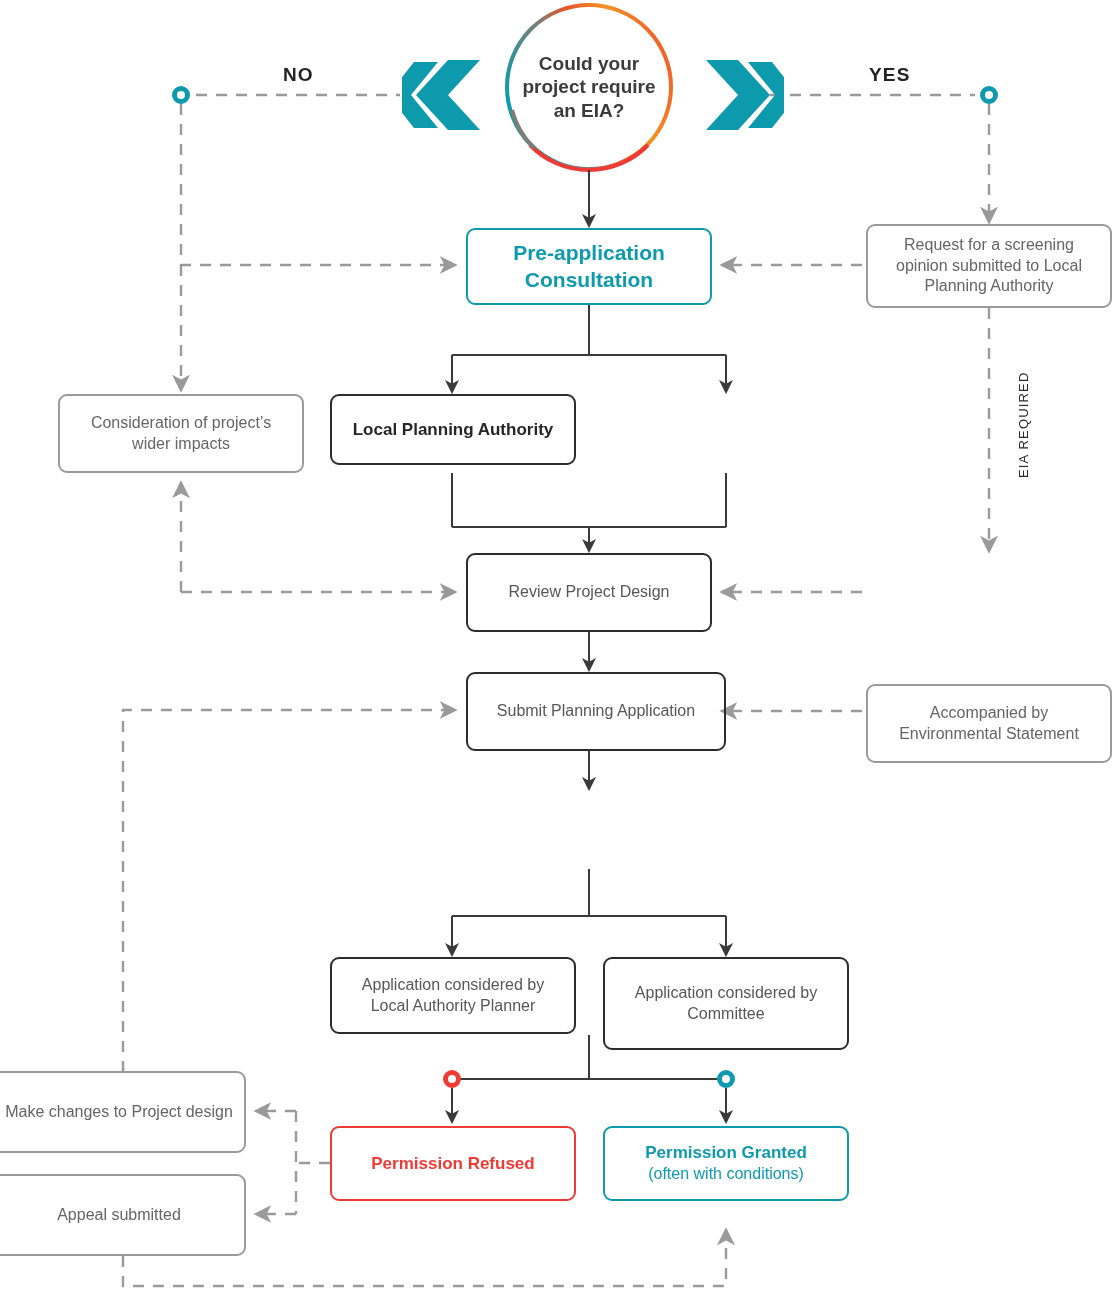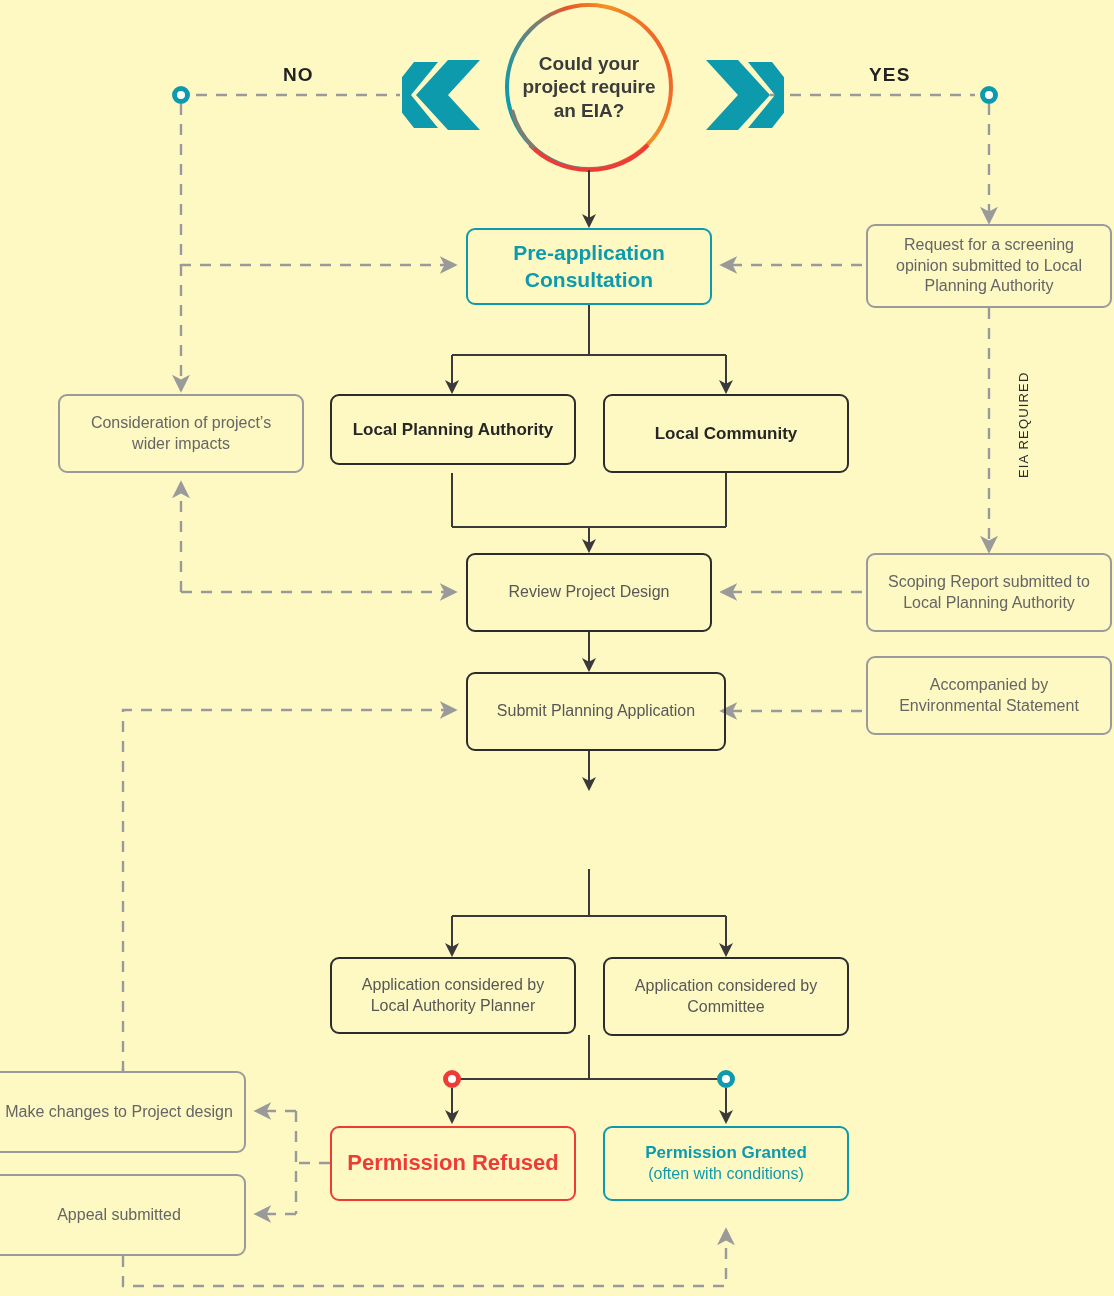--- a/index.html
+++ b/index.html
@@ -8,21 +8,21 @@
     padding: 0;
     background: #000000;
   }
   body {
     font-family: "Liberation Sans", sans-serif;
   }
   #stage {
     position: relative;
     width: 1114px;
     height: 1296px;
-    background: #fef9c3;
+    background: #ffffff;
     overflow: hidden;
   }
   #edges {
     position: absolute;
     left: 0; top: 0;
     width: 1114px;
     height: 1296px;
     pointer-events: none;
   }
   .node {
@@ -206,58 +206,52 @@
   </div>
 
   <div class="node n-light" style="left:58px; top:394px; width:246px; height:79px; font-size:16px;">
     <span>Consideration of project’s wider impacts</span>
   </div>
 
   <div class="node n-bolddark" style="left:330px; top:394px; width:246px; height:71px; font-size:17px;">
     <span>Local Planning Authority</span>
   </div>
 
-  <div class="node n-bolddark" style="left:603px; top:394px; width:246px; height:79px; font-size:17px;">
-    <span>Local Community</span>
-  </div>
 
   <div class="node n-dark" style="left:466px; top:553px; width:246px; height:79px; font-size:16px;">
     <span>Review Project Design</span>
   </div>
 
-  <div class="node n-light" style="left:866px; top:553px; width:246px; height:79px; font-size:16px;">
-    <span>Scoping Report submitted to Local Planning Authority</span>
-  </div>
 
   <div class="node n-dark" style="left:466px; top:672px; width:260px; height:79px; font-size:16px;">
     <span>Submit Planning Application</span>
   </div>
 
-  <div class="node n-light" style="left:866px; top:656px; width:246px; height:79px; font-size:16px;">
+  <div class="node n-light" style="left:866px; top:684px; width:246px; height:79px; font-size:16px;">
     <span>Accompanied by Environmental Statement</span>
   </div>
 
 
   <div class="node n-dark" style="left:330px; top:957px; width:246px; height:77px; font-size:16px;">
     <span>Application considered by Local Authority Planner</span>
   </div>
 
-  <div class="node n-dark" style="left:603px; top:957px; width:246px; height:79px; font-size:16px;">
+  <div class="node n-dark" style="left:603px; top:957px; width:246px; height:93px; font-size:16px;">
     <span>Application considered by Committee</span>
   </div>
 
   <div class="node n-light" style="left:-8px; top:1071px; width:254px; height:82px; font-size:16px;">
     <span>Make changes to Project design</span>
   </div>
 
   <div class="node n-light" style="left:-8px; top:1174px; width:254px; height:82px; font-size:16px;">
     <span>Appeal submitted</span>
   </div>
 
-  <div class="node n-red" style="left:330px; top:1126px; width:246px; height:75px; font-size:22px;">
+  <div class="node n-red" style="left:330px; top:1126px; width:246px; height:75px; font-size:17px;">
     <span>Permission Refused</span>
   </div>
 
   <div class="node n-teal" style="left:603px; top:1126px; width:246px; height:75px; font-size:17px;">
     <div>
       <span>Permission Granted</span>
       <span class="sub" style="font-size:16px;">(often with conditions)</span>
     </div>
   </div>
 

